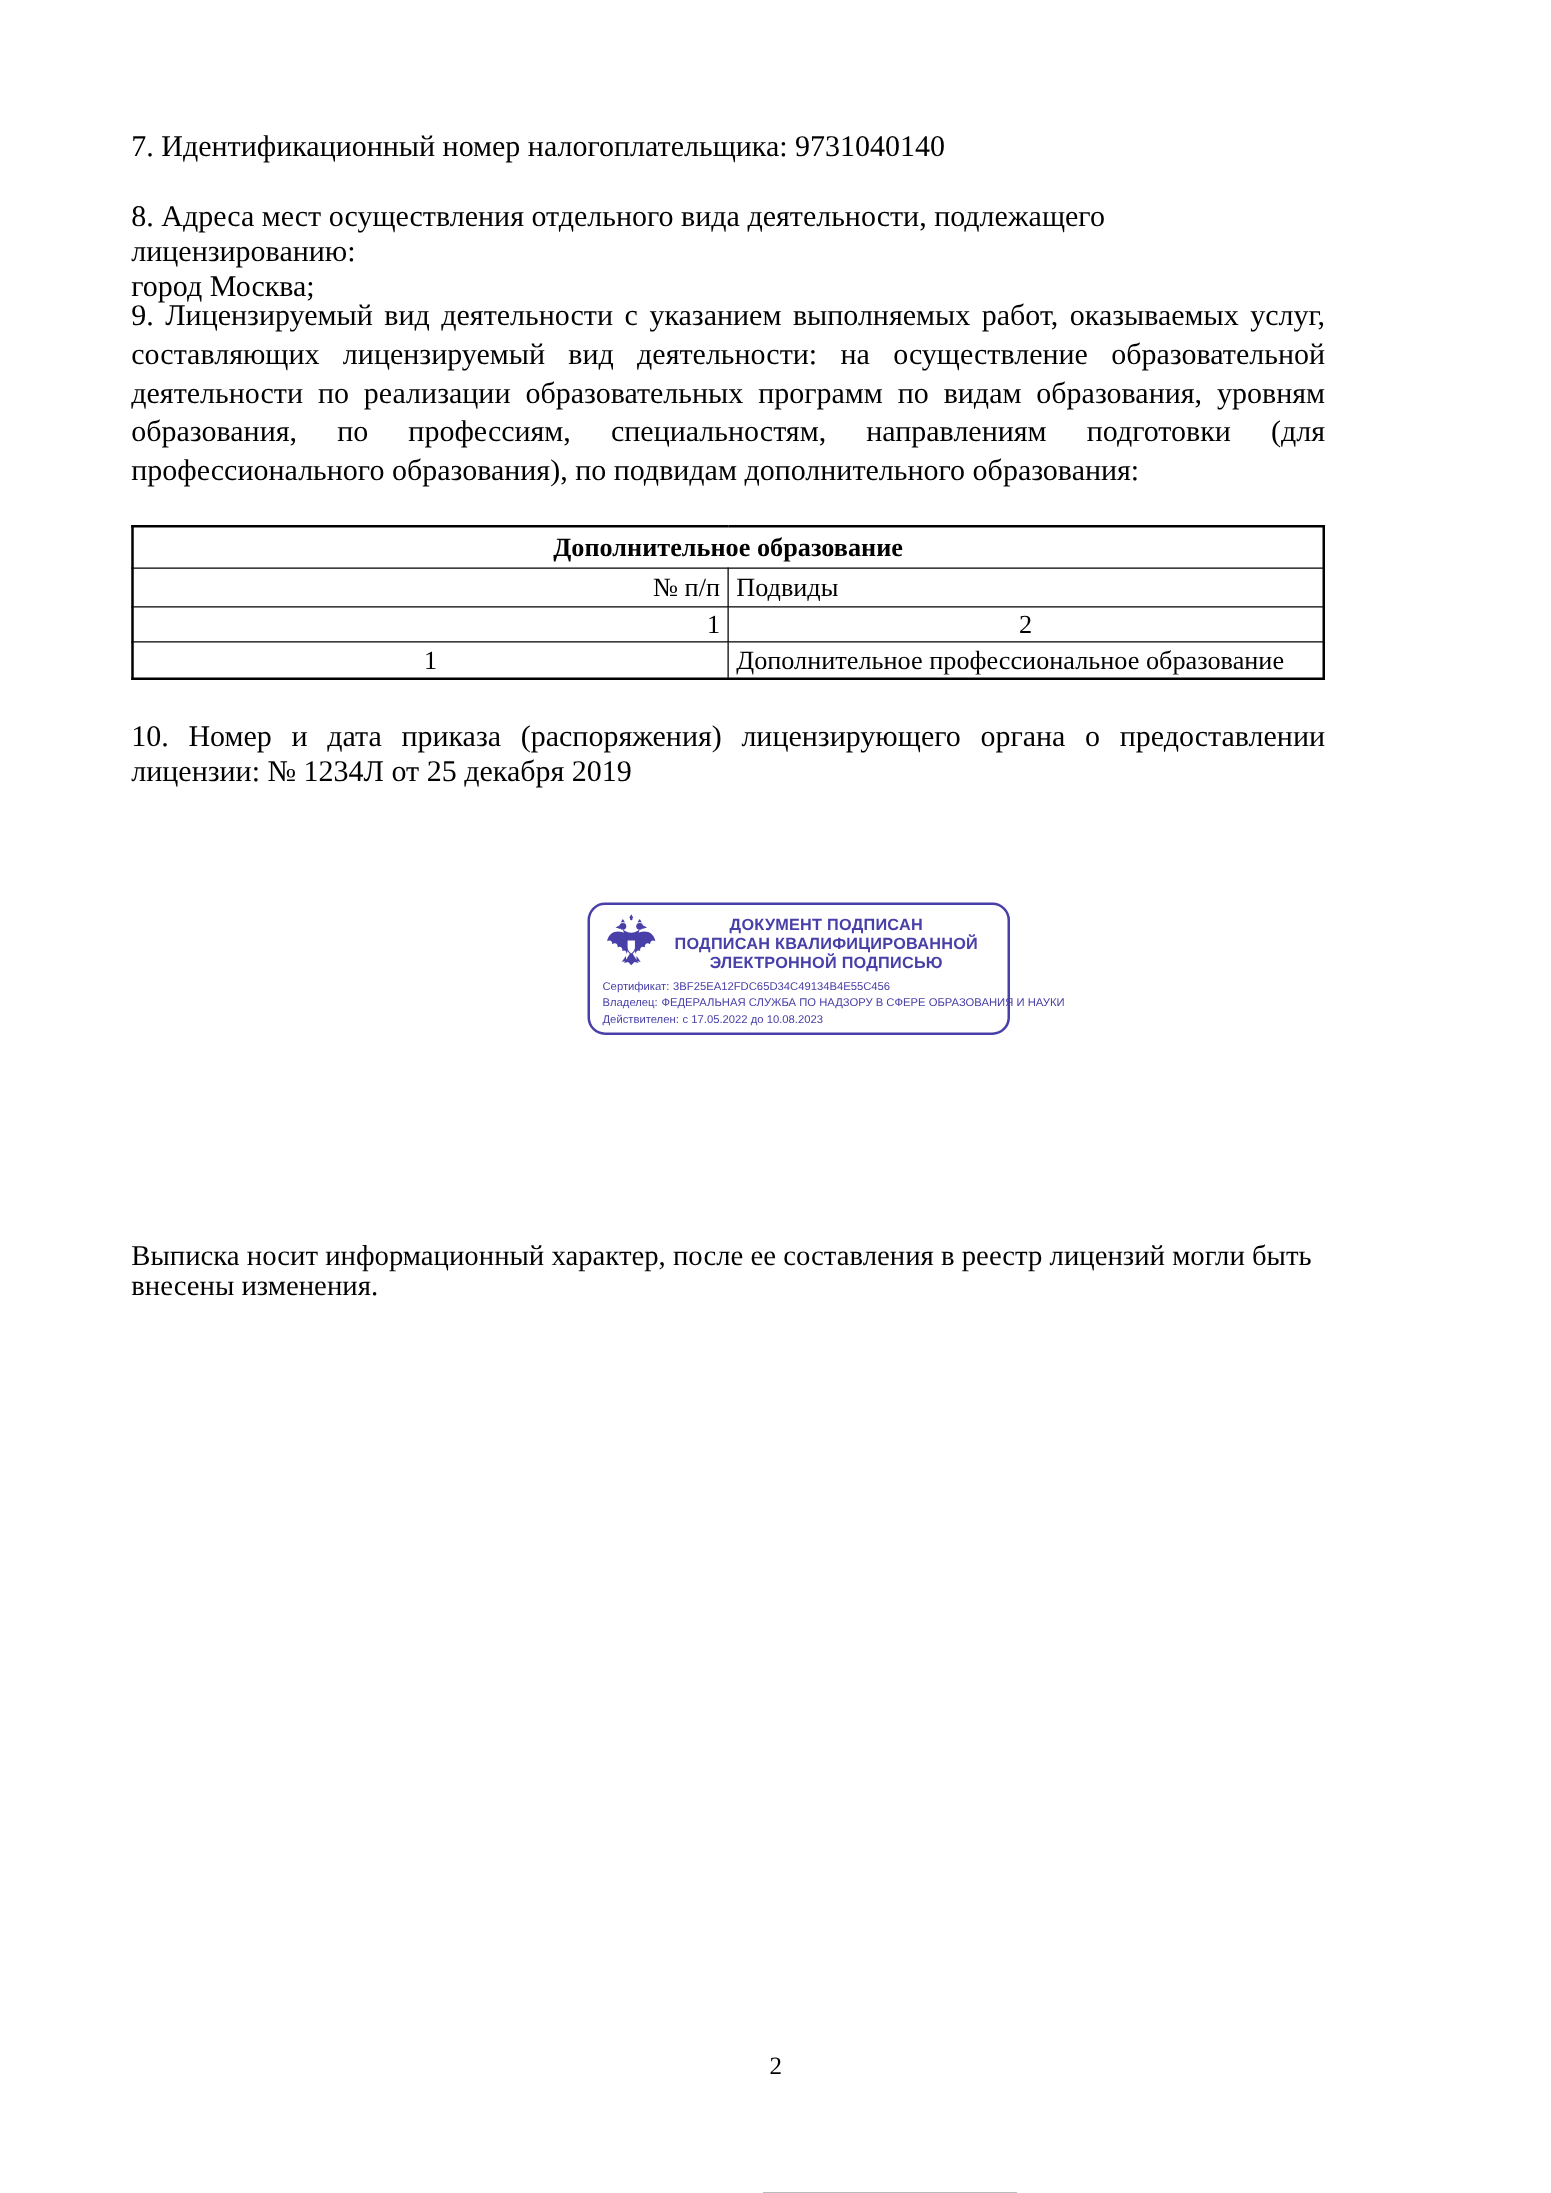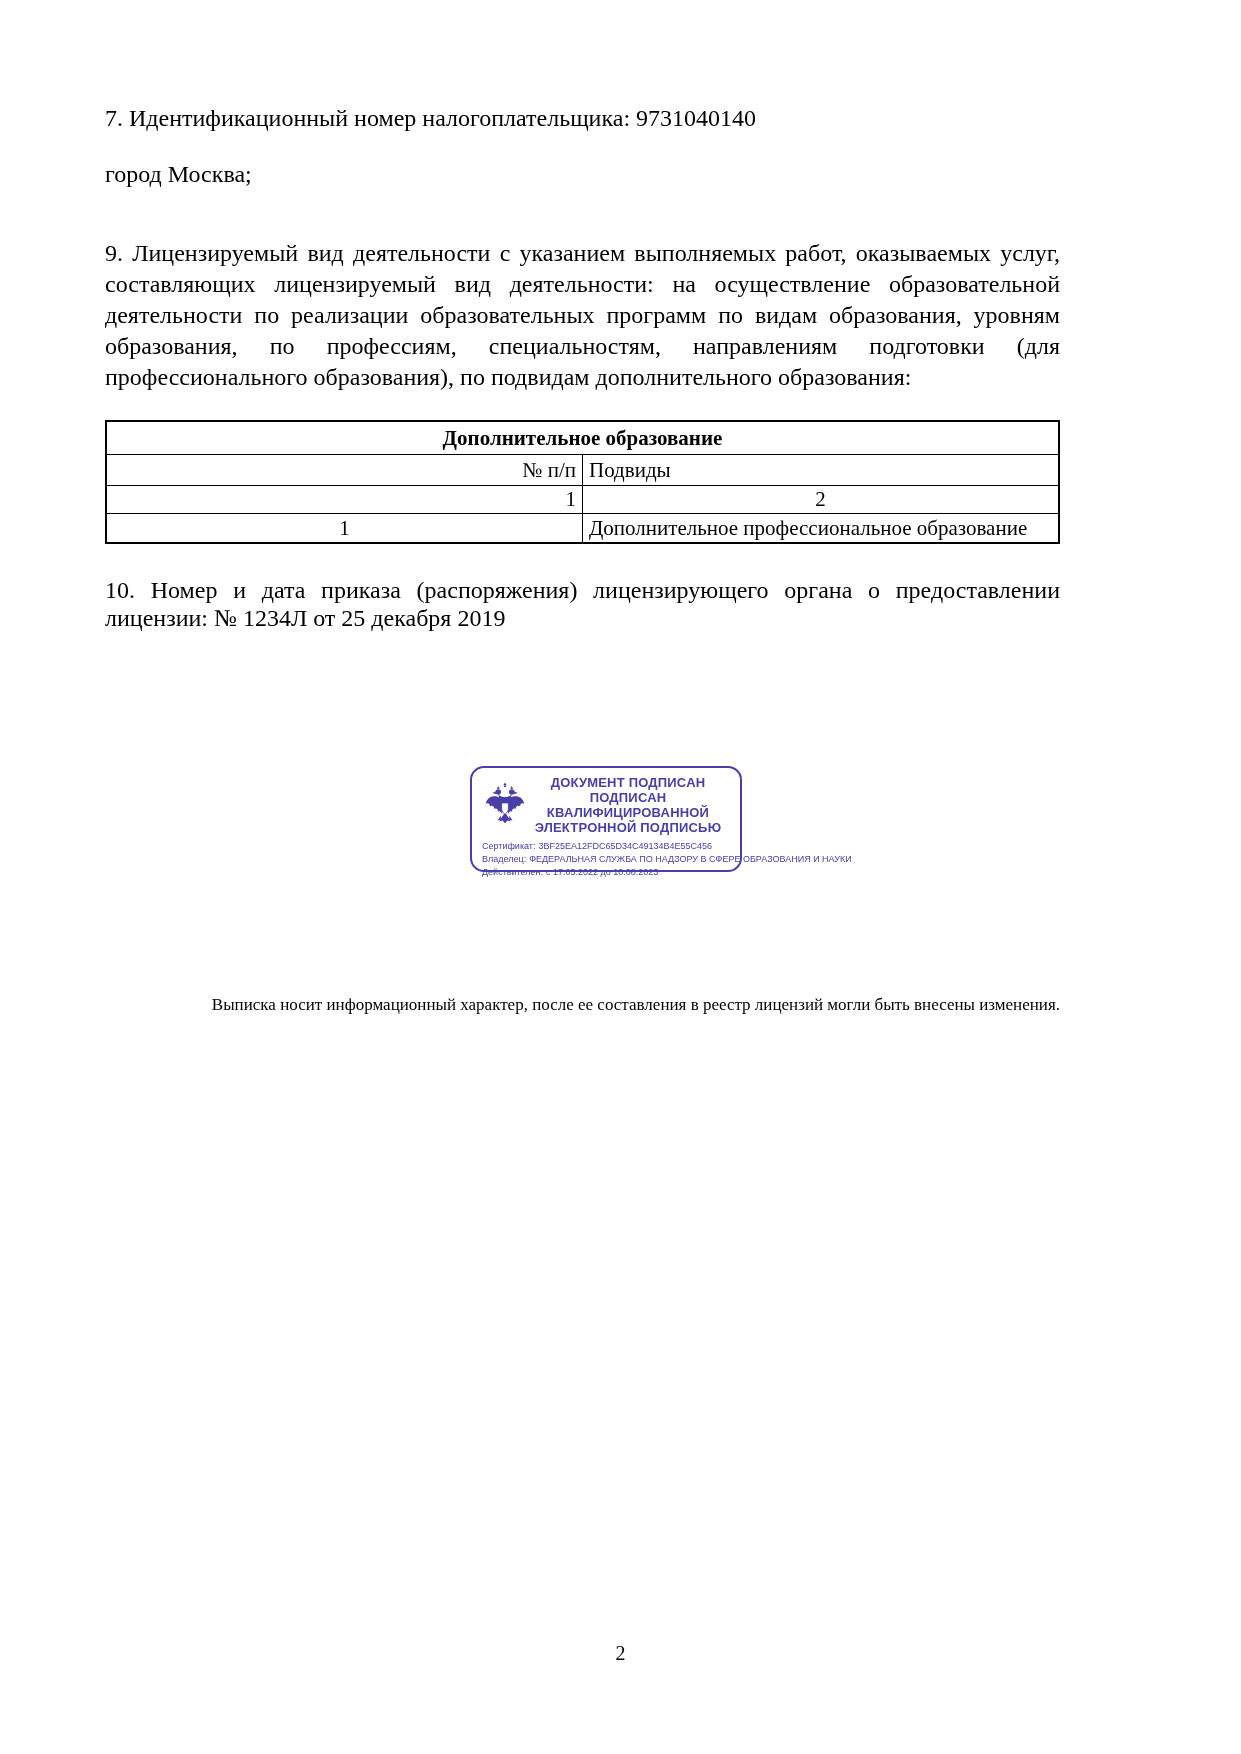--- a/index.html
+++ b/index.html
@@ -32,46 +32,46 @@
     vertical-align:middle;
   }
   td.t-title{font-weight:bold;font-size:20px;text-align:center;height:30px;}
   td.t-head{text-align:left;height:28px;}
   td.t-num{text-align:center;height:22px;}
   td.c1{width:96px;text-align:right;}
   td.t-data{text-align:left;height:26px;}
 
   
   .stamp{
-    left:470px;top:722px;width:272px;height:106px;
+    left:470px;top:722px;width:338px;height:106px;
     box-sizing:border-box;
     border:2px solid #4840a8;
     border-radius:14px;
     color:#4840a8;
     font-family:"Liberation Sans", sans-serif;
     padding:7px 10px 5px 10px;
-    margin-top:44px;
   }
   .stamp-top{display:flex;align-items:center;}
   .eagle{width:42px;height:47px;flex:0 0 auto;margin-left:2px;}
   .stamp-titles{flex:1;text-align:center;font-weight:bold;font-size:13px;line-height:15px;letter-spacing:.2px;}
   .stamp-details{margin-top:5px;font-size:9px;line-height:13px;white-space:nowrap;}
   .stamp-details .lbl{margin-right:3px;}
 
-  .footer-note{left:105px;width:955px;top:993px;text-align:right;font-size:17px;line-height:24px;}
+  .footer-note{left:105px;width:955px;top:993px;text-align:left;font-size:23px;line-height:24px;}
   .page-number{left:0;width:1241px;top:1642px;text-align:center;font-size:20px;}
 </style>
 </head>
 <body>
 
 <div class="page">
 
   <p class="abs content body-text" style="top:104px;margin:0;">7. Идентификационный номер налогоплательщика: 9731040140</p>
 
   <div class="abs content body-text" style="top:160px;">
+    <span class="line">8. Адреса мест осуществления отдельного вида деятельности, подлежащего лицензированию:</span>
     <span class="line">город Москва;</span>
   </div>
 
   <p class="abs content body-text justified" style="top:238px;margin:0;">9. Лицензируемый вид деятельности с указанием выполняемых работ, оказываемых услуг, составляющих лицензируемый вид деятельности: на осуществление образовательной деятельности по реализации образовательных программ по видам образования, уровням образования, по профессиям, специальностям, направлениям подготовки (для профессионального образования), по подвидам дополнительного образования:</p>
 
   <table class="abs doc-table" style="left:105px;top:420px;">
     <tbody>
       <tr>
         <td colspan="2" class="t-title">Дополнительное образование</td>
       </tr>

